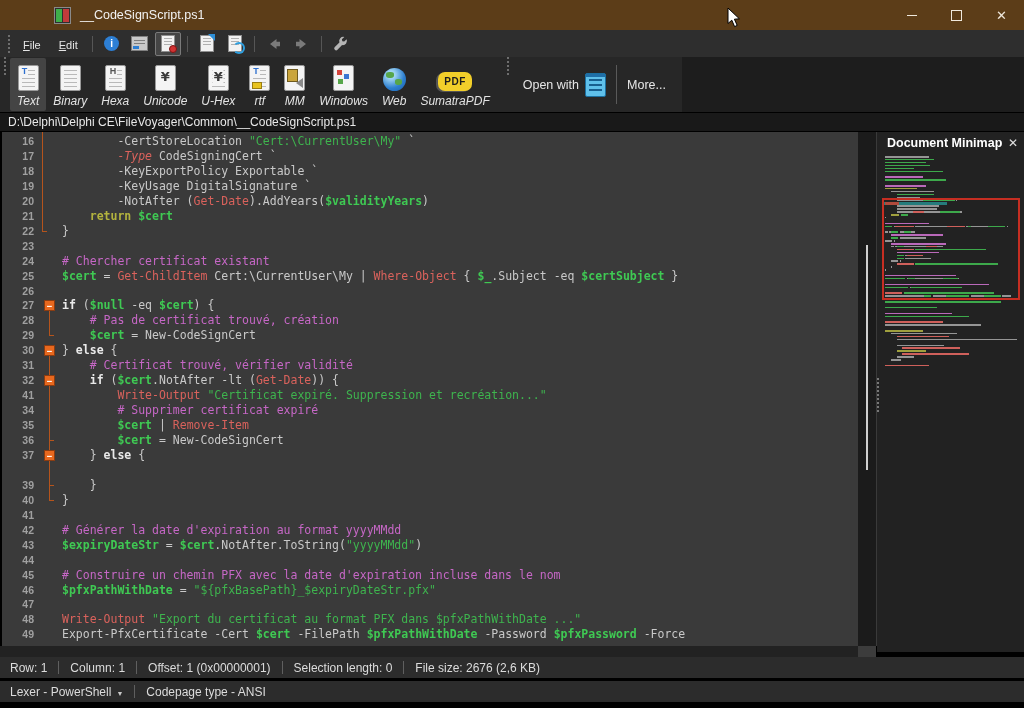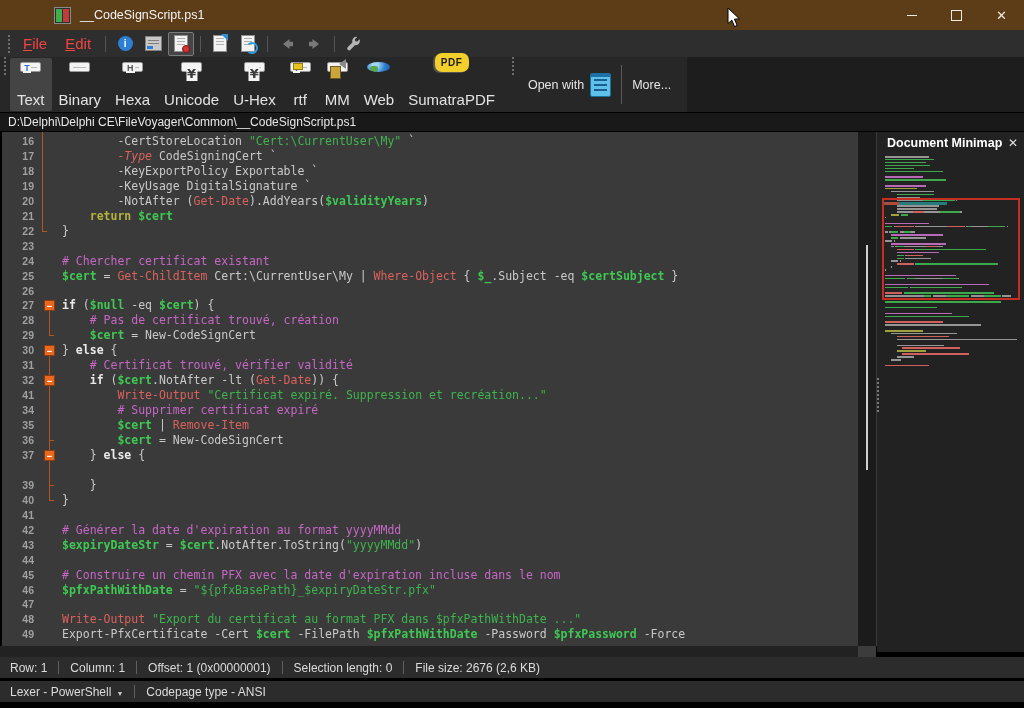--- a/index.html
+++ b/index.html
@@ -14,41 +14,41 @@
   #appico .r{position:absolute;right:1px;top:1px;bottom:1px;width:6px;background:#c23b3b;}
   #title-text{color:#f2f2f2;font-size:12.5px;margin-left:9px;}
   #caption-btns{margin-left:auto;display:flex;height:30px;}
   .capbtn{width:45px;height:30px;display:flex;align-items:center;justify-content:center;color:#f0e9dd;font-size:13px;}
   .glyph-min{width:10px;height:1px;background:#f0e9dd;display:block;}
   .glyph-max{width:9px;height:9px;border:1px solid #f0e9dd;display:block;}
 
   
   #menubar{left:0;top:30px;width:1024px;height:27px;background:#2e2e2e;display:flex;align-items:center;}
   .grip{height:18px;border-left:2px dotted #6e6e6e;margin:0 4px 0 8px;}
-  .menu-item{color:#ef4444;font-size:15px;padding:4px 9px;margin-top:21px;}
+  .menu-item{color:#e5e5e5;font-size:11px;padding:4px 9px;margin-top:21px;}
   .msep{width:1px;height:16px;background:#565656;margin:0 5px;}
   .mico{width:24px;height:22px;display:flex;align-items:center;justify-content:center;margin:0 1px;border:1px solid transparent;border-radius:2px;}
   .mico.pressed{background:#454545;border-color:#7a7a7a;}
   .ico-info{width:15px;height:15px;border-radius:50%;background:#2d7fd4;color:#fff;font:bold 10px/15px "Liberation Sans",sans-serif;text-align:center;}
   .ico-props{width:15px;height:13px;background:#c9c9c9;border:1px solid #808080;position:relative;}
   .ico-props b{position:absolute;left:2px;right:2px;top:3px;height:5px;background:repeating-linear-gradient(#7e7e7e 0 1px,transparent 1px 3px);}
   .ico-props u{position:absolute;left:1px;bottom:1px;width:6px;height:3px;background:#2d7fd4;}
   .minipg{width:12px;height:15px;background:#f2f2f2;border:1px solid #8f8f8f;position:relative;}
   .minipg b{position:absolute;left:2px;right:2px;top:2px;height:9px;background:repeating-linear-gradient(#b0b0b0 0 1px,transparent 1px 3px);}
   .pin{position:absolute;right:-3px;bottom:-2px;width:6px;height:6px;border-radius:50%;background:#d23333;border:1px solid #7e1414;}
   .flag{position:absolute;right:-2px;top:-2px;width:0;height:0;border-left:7px solid transparent;border-top:7px solid #2d8fd8;}
   .refr{position:absolute;right:-4px;bottom:-3px;width:8px;height:8px;border:2px solid #2d9fe0;border-radius:50%;border-left-color:transparent;}
   .dis-arrow svg{display:block;}
   .wrench svg{display:block;}
 
   
   #viewbar{left:0;top:57px;width:1024px;height:55px;background:#272727;display:flex;align-items:stretch;}
   .vbtn{display:flex;flex-direction:column;align-items:center;justify-content:flex-end;padding:4px 7px 3px;margin:1px 0;border-radius:2px;}
   .vbtn.sel{background:#444;}
-  .vlabel{color:#e3e3e3;font-size:15px;margin-top:19px;white-space:nowrap;}
+  .vlabel{color:#e3e3e3;font-size:12px;margin-top:3px;white-space:nowrap;font-style:italic;}
   .pg{display:block;width:19px;height:24px;background:#f4f4f4;border:1px solid #9a9a9a;border-radius:2px;position:relative;}
   .pg .lines{position:absolute;left:3px;right:3px;top:4px;bottom:3px;background:repeating-linear-gradient(#b9b9b9 0 1px,transparent 1px 4px);}
   .pg .ovT{position:absolute;top:0;left:2px;color:#2d6fd0;background:#f4f4f4;font:bold 9px "Liberation Sans",sans-serif;padding:0 1px;}
   .pg .ovH{position:absolute;top:0;left:3px;color:#555;background:#f4f4f4;font:bold 9px "Liberation Sans",sans-serif;padding:0 1px;}
   .pg .ovY{position:absolute;top:4px;left:50%;transform:translateX(-50%);color:#3b3b3b;background:#f4f4f4;font:bold 13px "DejaVu Sans",sans-serif;line-height:14px;padding:0 1px;}
   .pg .pen{position:absolute;left:2px;bottom:1px;width:8px;height:5px;background:#e8c31f;border:1px solid #9a7d10;}
   .pg .film{position:absolute;left:2px;top:3px;width:9px;height:11px;background:#caa53c;border:1px solid #6e5a1e;}
   .pg .spk{position:absolute;right:1px;bottom:2px;width:0;height:0;border-top:5px solid transparent;border-bottom:5px solid transparent;border-right:7px solid #8a8a8a;}
   .pg .sq{position:absolute;width:5px;height:5px;}
   .globe{width:23px;height:23px;border-radius:50%;background:radial-gradient(circle at 35% 30%,#9fd4f2 0 18%,#2d7fd0 60%,#1b5fa8);position:relative;overflow:hidden;}
@@ -225,20 +225,28 @@
           <span class="pen"></span>
         </span>
         <span class="vlabel">rtf</span>
       </span>
       <span class="vbtn">
         <span class="pg">
           <span class="film"></span>
           <span class="spk"></span>
         </span>
         <span class="vlabel">MM</span>
+      </span>
+      <span class="vbtn">
+        <span class="pg">
+          <span class="sq" style="left:3px;top:4px;background:#d6443c"></span>
+          <span class="sq" style="left:10px;top:8px;background:#3a76d2"></span>
+          <span class="sq" style="left:4px;top:13px;background:#57a64a"></span>
+        </span>
+        <span class="vlabel">Windows</span>
       </span>
       <span class="vbtn">
         <span class="globe">
           <i style="left:3px;top:4px;width:8px;height:6px"></i>
           <i style="left:12px;top:11px;width:7px;height:6px"></i>
         </span>
         <span class="vlabel">Web</span>
       </span>
       <span class="vbtn">
         <span class="pdfb">PDF</span>

